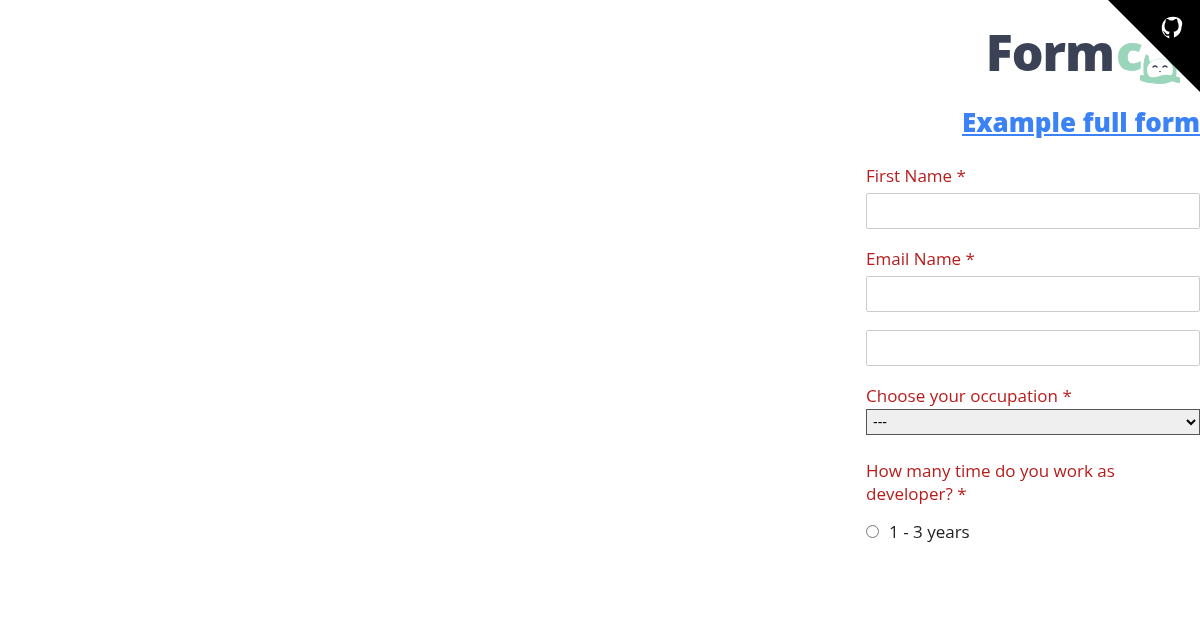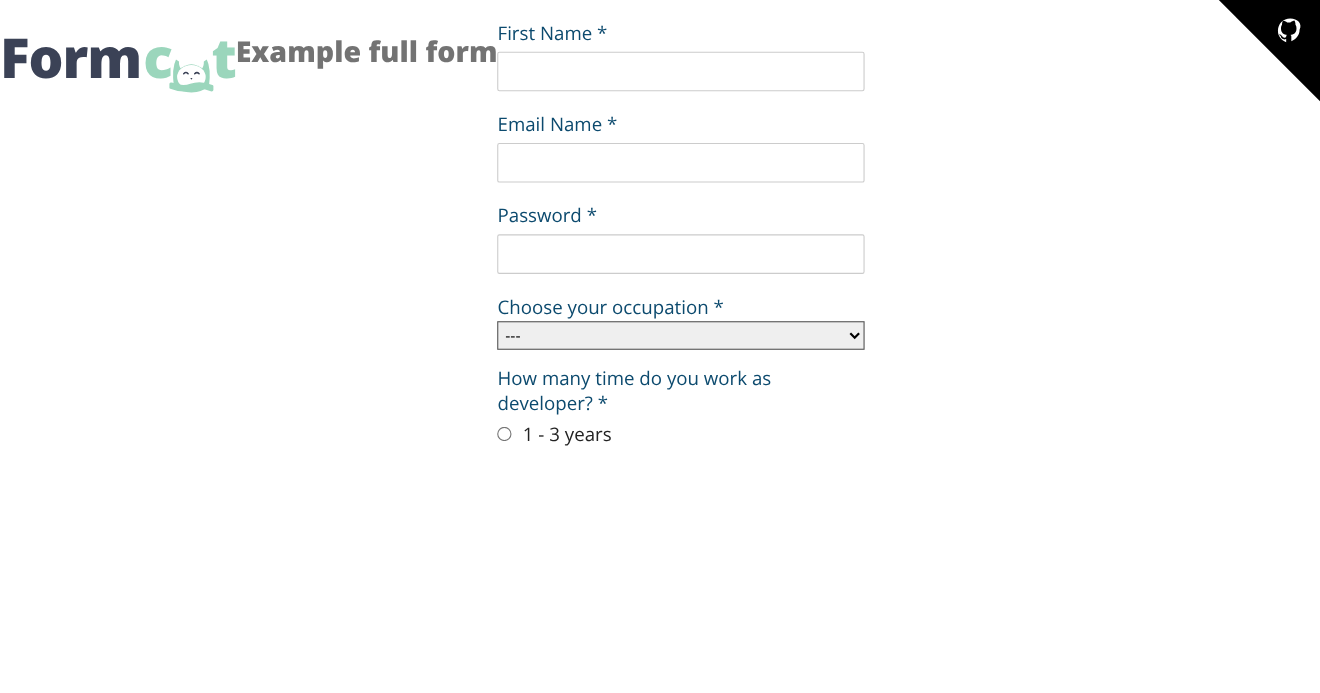--- a/index.html
+++ b/index.html
@@ -8,22 +8,22 @@
     width: 1200px; height: 630px;
     font-family: "Open Sans", "Segoe UI", Arial, sans-serif;
     color: #222;
     background: #fff;
     overflow: hidden;
   }
   .page {
     width: 100%; height: 100%;
     position: relative;
     display: flex;
-    flex-direction: row;
-    align-items: flex-start;
+    flex-direction: column;
+    align-items: flex-end;
     padding-top: 18px;
   }
   .logo {
     display: flex;
     align-items: center;
     gap: 2px;
     margin-bottom: 8px;
   }
   .logo .form-text {
     font-weight: 800;
@@ -41,35 +41,36 @@
   }
   .logo .cat-icon {
     display: inline-block;
     width: 40px; height: 38px;
     margin: 0 -2px;
   }
   h1.title {
     font-size: 26px;
     font-weight: 800;
     margin: 10px 0 24px 0;
-    color: #737373;
+    color: #3b82f6;
+    text-decoration: underline;
   }
   .form-wrap {
     width: 334px;
   }
   .field {
     margin-bottom: 18px;
   }
   .field-radio {
     margin-bottom: 10px;
   }
   label.lbl {
     display: block;
     font-size: 17px;
-    color: #0c4a6e;
+    color: #b91c1c;
     margin-bottom: 6px;
   }
   input.text {
     width: 100%;
     height: 36px;
     border: 1px solid #ccc;
     border-radius: 2px;
     padding: 4px 8px;
     font-size: 15px;
     background: #fff;
@@ -142,33 +143,32 @@
       <input class="text" type="text" value="" style="">
     </div>
 
     <div class="field">
       <label class="lbl">Email Name *</label>
       <input class="text" type="text" value="" style="">
     </div>
 
 
     <div class="field">
-      <label class="lbl">Password *</label>
       <input class="text" type="password" value="" style="">
     </div>
 
-    <div class="field-radio" style="margin-bottom:14px;">
+    <div class="field-radio" style="margin-bottom:24px;">
       <label class="lbl" style="margin-bottom:2px;">Choose your occupation *</label>
       <select class="sel">
         <option>---</option>
       </select>
     </div>
 
     <div class="field-radio">
-      <label class="lbl" style="margin-bottom:4px;">How many time do you work as developer? *</label>
+      <label class="lbl" style="margin-bottom:14px;">How many time do you work as developer? *</label>
       <div class="radio-row">
         <input type="radio" name="exp" style="">
         <span>1 - 3 years</span>
       </div>
 
     </div>
 
   </div>
 
   <div class="corner-ribbon"></div>

